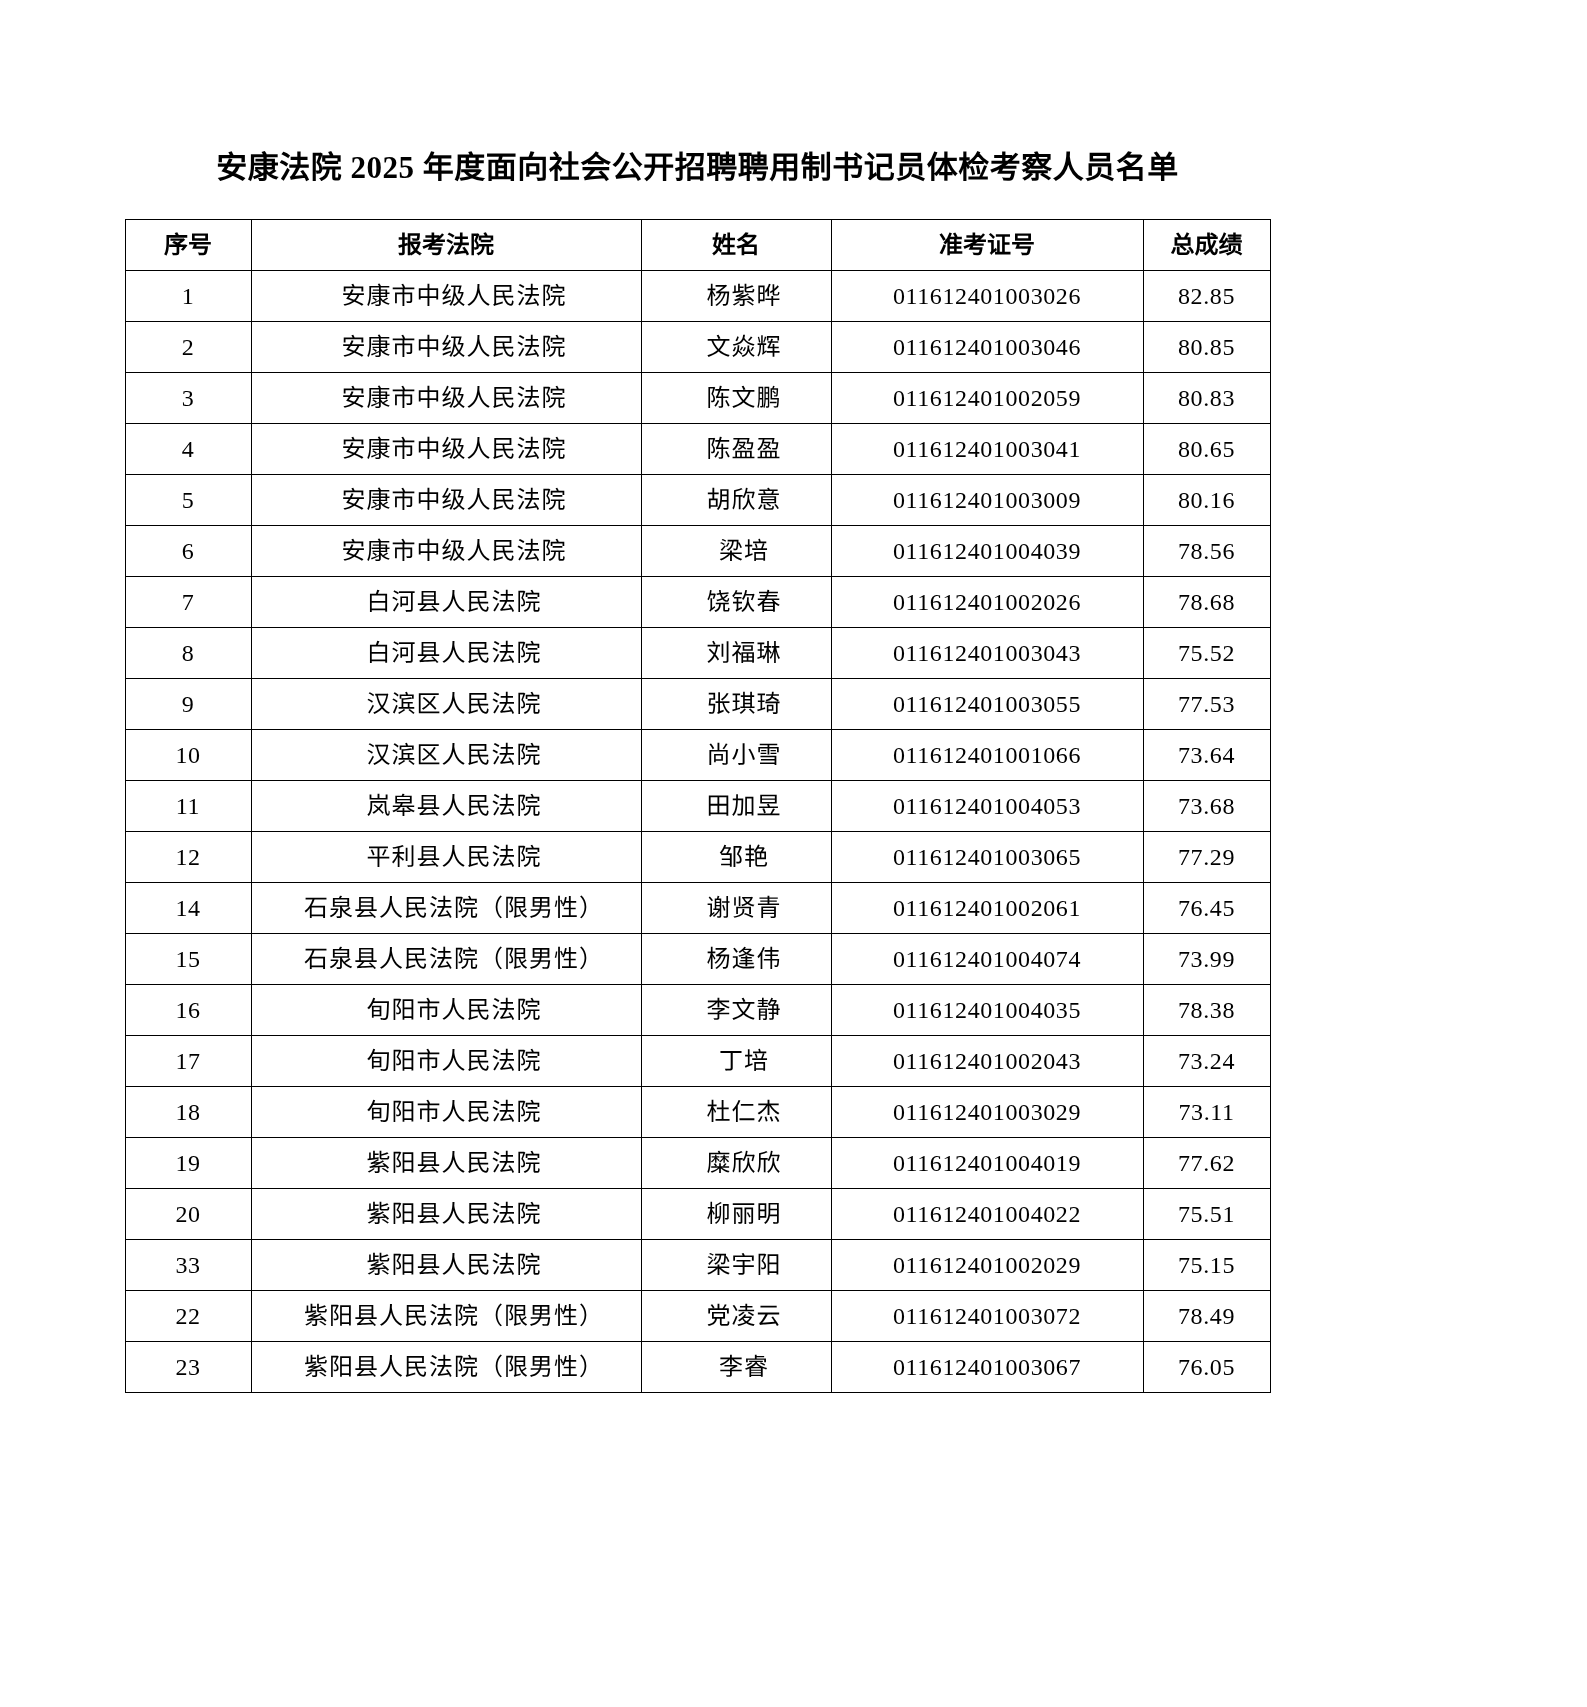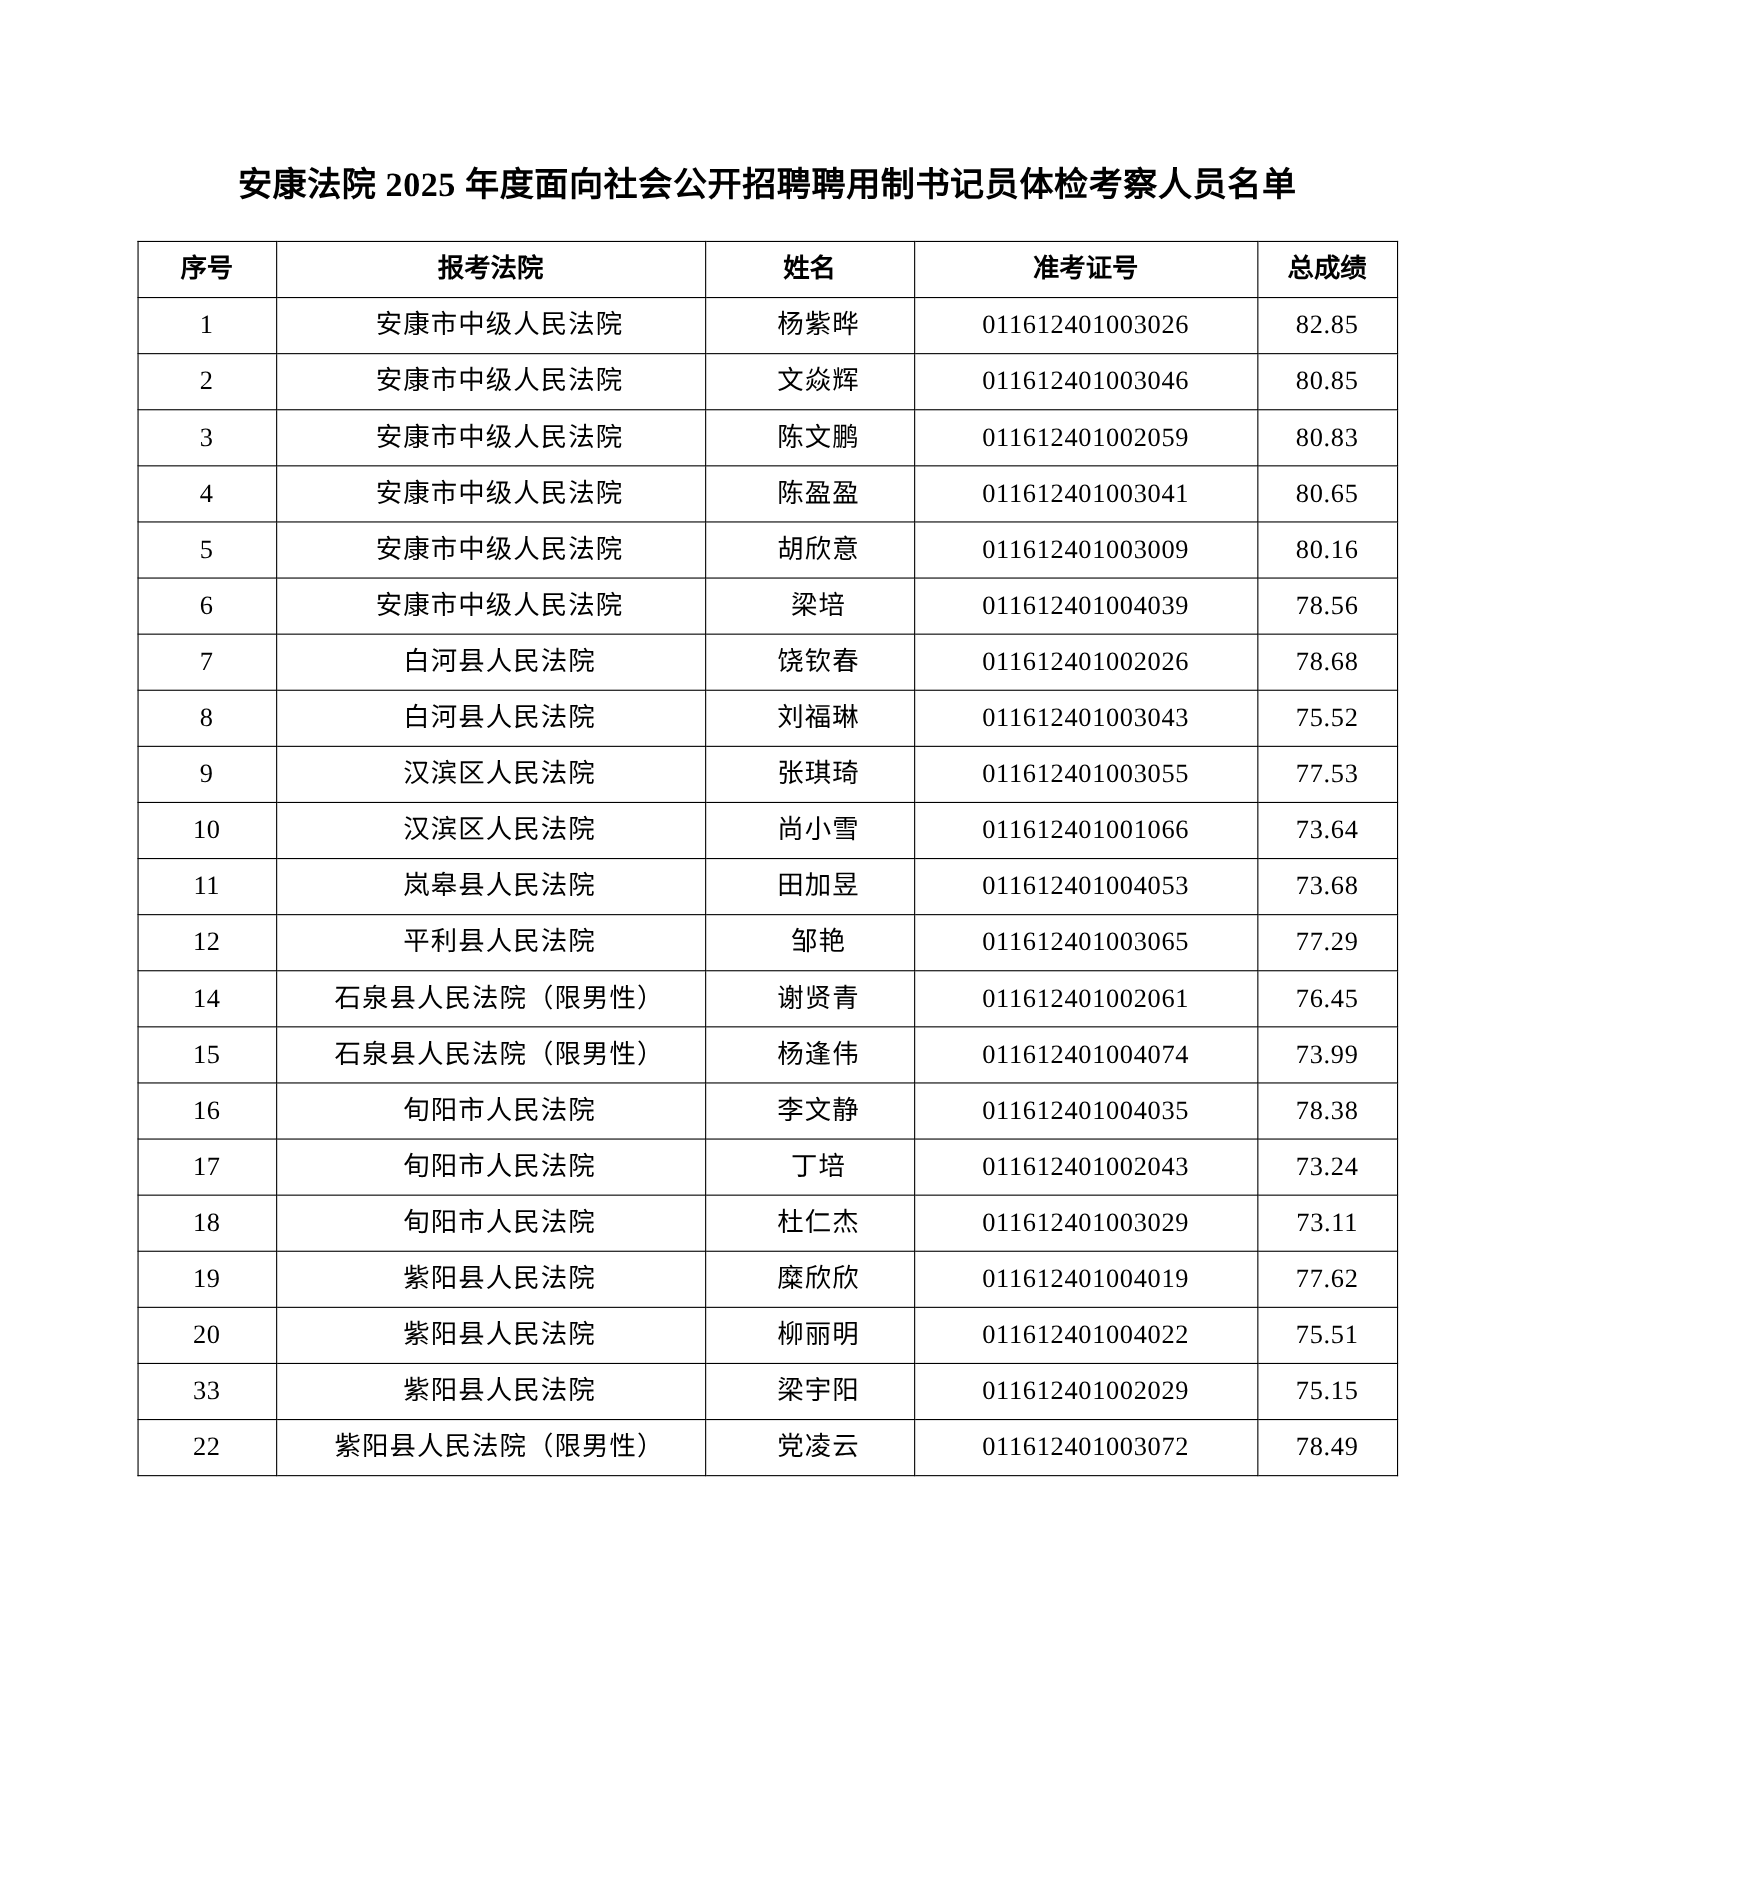--- a/index.html
+++ b/index.html
@@ -239,17 +239,24 @@
             <td class="num">011612401002029</td>
             <td class="num">75.15</td>
           </tr>
           <tr>
             <td class="num">22</td>
             <td class="cn">紫阳县人民法院（限男性）</td>
             <td class="cn">党凌云</td>
             <td class="num">011612401003072</td>
             <td class="num">78.49</td>
           </tr>
+          <tr>
+            <td class="num">23</td>
+            <td class="cn">紫阳县人民法院（限男性）</td>
+            <td class="cn">李睿</td>
+            <td class="num">011612401003067</td>
+            <td class="num">76.05</td>
+          </tr>
         </tbody>
     </table>
   </div>
 
 </div>
 
 </body></html>

